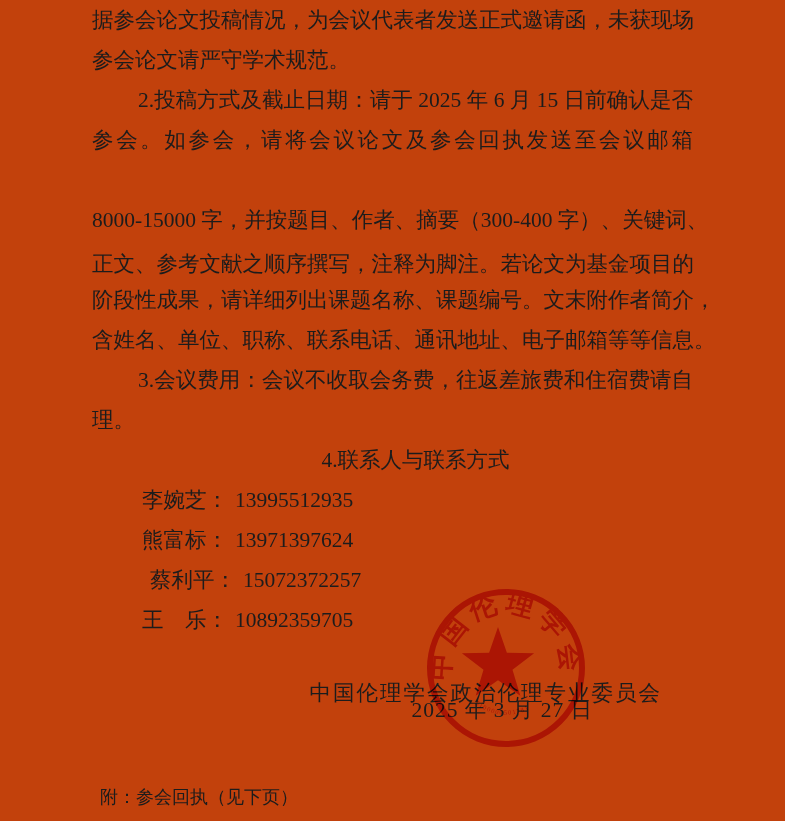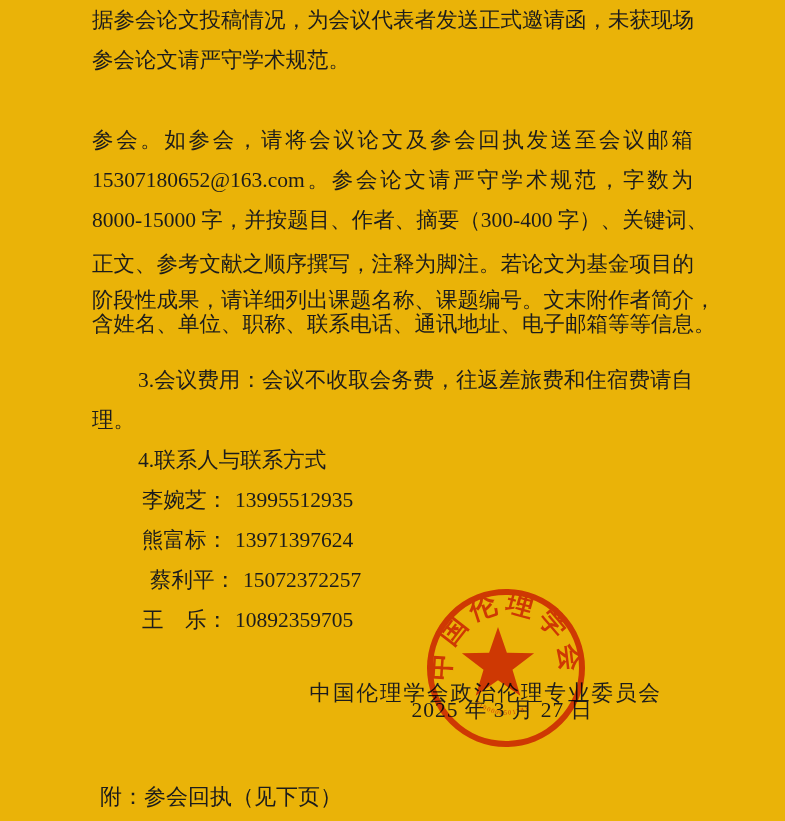--- a/index.html
+++ b/index.html
@@ -1,65 +1,65 @@
 <!DOCTYPE html>
 <html><head>
 <meta charset="utf-8">
 <style>
   html, body { margin:0; padding:0; background:#ffffff; }
   .page {
-    position:relative; width:785px; height:821px; background:#eab308;
+    position:relative; width:785px; height:821px; background:#c2410c;
     font-family:"Liberation Serif","DejaVu Serif",serif;
     color:#1c1c1c; overflow:hidden;
   }
   .line {
     position:absolute; left:92px; width:601px; height:40px;
     line-height:40px; font-size:21.5px; white-space:nowrap;
   }
   .j {
     text-align:justify; text-align-last:justify; -moz-text-align-last:justify;
     text-justify:inter-character;
   }
-  .ind { left:138px; width:555px; }
+  .ind { left:138px; width:555px;text-align:center; }
   .contact {
     position:absolute; left:142px; height:40px; line-height:40px;
     font-size:21.5px; white-space:nowrap;
   }
   .contact .phone { margin-left:7px;font-family:Liberation Serif, serif; }
   .sig-org {
     position:absolute; right:123px; top:673px; height:40px; line-height:40px;
     font-size:21.5px; letter-spacing:2px; white-space:nowrap; text-align:center;
   }
   .sig-date {
     position:absolute; right:192px; top:669px; height:40px; line-height:40px;
     font-size:21.5px; letter-spacing:1px; white-space:nowrap; text-align:right;margin-top:21px;
   }
   .attach {
     position:absolute; left:100px; top:777px; height:40px; line-height:40px;
-    font-size:22px; white-space:nowrap;
+    font-size:18px; white-space:nowrap;
   }
   .seal {
     position:absolute; left:424px; top:586px; width:164px; height:164px;
     opacity:0.88; mix-blend-mode:multiply; pointer-events:none;
   }
   .seal svg { display:block; }
 </style>
 </head>
 <body>
 
 <div class="page">
 
   <div class="line j" style="top:0px">据参会论文投稿情况，为会议代表者发送正式邀请函，未获现场</div>
   <div class="line" style="top:40px">参会论文请严守学术规范。</div>
+  <div class="line j ind" style="top:80px">2.投稿方式及截止日期：请于 2025 年 6 月 15 日前确认是否</div>
   <div class="line j" style="top:120px">参会。如参会，请将会议论文及参会回执发送至会议邮箱</div>
-  <div class="line j" style="top:160px">15307180652@163.com。参会论文请严守学术规范，字数为</div>
   <div class="line j" style="top:200px">8000-15000 字，并按题目、作者、摘要（300-400 字）、关键词、</div>
   <div class="line j" style="top:244px">正文、参考文献之顺序撰写，注释为脚注。若论文为基金项目的</div>
   <div class="line j" style="top:280px">阶段性成果，请详细列出课题名称、课题编号。文末附作者简介，</div>
-  <div class="line j" style="top:304px">含姓名、单位、职称、联系电话、通讯地址、电子邮箱等等信息。</div>
+  <div class="line j" style="top:320px">含姓名、单位、职称、联系电话、通讯地址、电子邮箱等等信息。</div>
   <div class="line j ind" style="top:360px">3.会议费用：会议不收取会务费，往返差旅费和住宿费请自</div>
   <div class="line" style="top:400px">理。</div>
   <div class="line ind" style="top:440px">4.联系人与联系方式</div>
 
   <div class="contact" style="top:480px"><span>李婉芝</span><span>：</span><span class="phone">13995512935</span></div>
   <div class="contact" style="top:520px"><span>熊富标</span><span>：</span><span class="phone">13971397624</span></div>
   <div class="contact" style="top:560px; left:150px"><span>蔡利平</span><span>：</span><span class="phone">15072372257</span></div>
   <div class="contact" style="top:600px"><span>王　乐</span><span>：</span><span class="phone">10892359705</span></div>
 
   <div class="sig-org">中国伦理学会政治伦理专业委员会</div>

